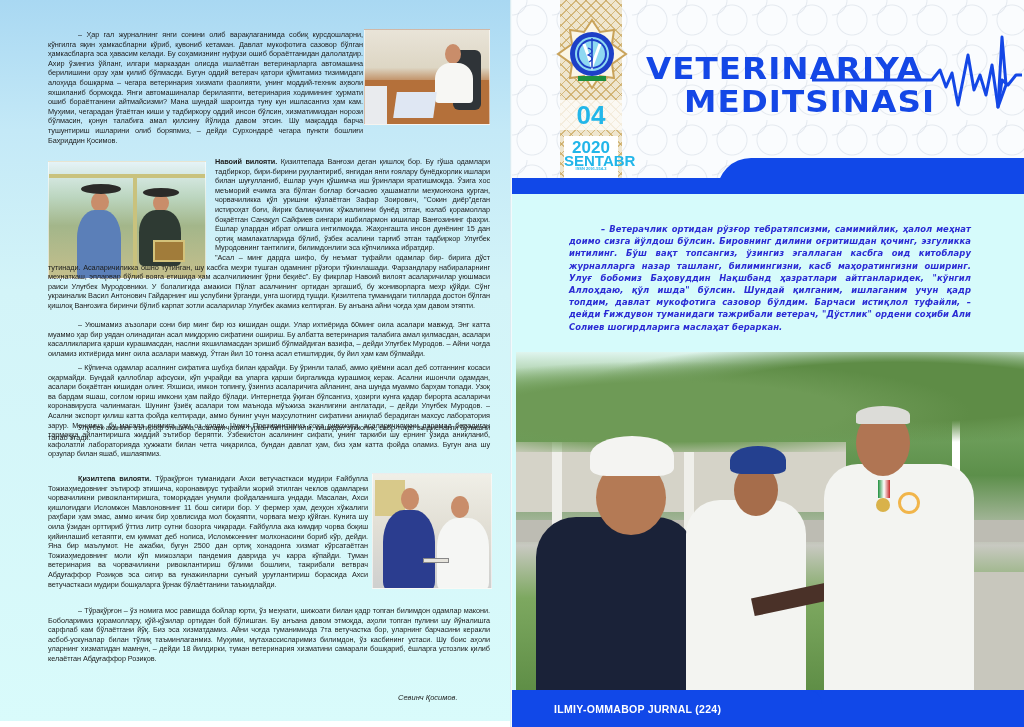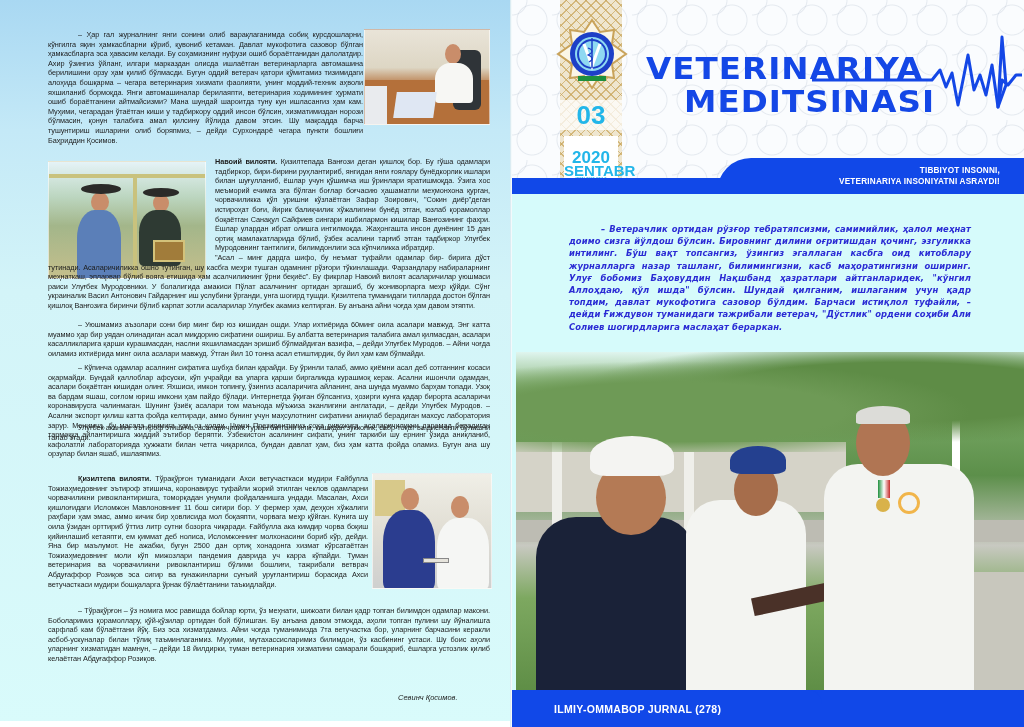--- a/index.html
+++ b/index.html
@@ -55,21 +55,21 @@
   }
   .issue-no {
     position:absolute; left:48px; top:100px; width:62px; text-align:center;
     font-weight:bold; font-size:26px; color:#22b6e9; background:rgba(255,255,255,0.75);
     line-height:30px;
   }
   .issue-year-box {
     position:absolute; left:52px; top:136px; width:54px; height:42px; background:#fff;
     text-align:center;
   }
-  .issue-year { font-weight:bold; font-size:17px; color:#22b6e9; line-height:17px; display:block; margin-top:13px; }
+  .issue-year { font-weight:bold; font-size:17px; color:#22b6e9; line-height:17px; display:block; margin-top:3px; }
   .issue-month { font-weight:bold; font-size:15px; color:#22b6e9; line-height:10px; display:block; }
   .issn { font-weight:bold; font-size:4px; color:#22b6e9; line-height:6px; display:block; }
 
   .title-line {
     position:absolute; left:134px; font-family:"DejaVu Sans", sans-serif; font-weight:bold;
     color:#1447e6; letter-spacing:1px; transform: scaleX(1.05); transform-origin:left;
   }
   .title-1 { top:50px; font-size:31px; }
   .title-2 { top:83px; font-size:31px; left:172px; }
   .ecg { position:absolute; left:300px; top:35px; width:210px; height:80px; }
@@ -206,41 +206,37 @@
     <polygon points="36,2 44,14 58,12 56,26 70,36 56,46 58,60 44,58 36,70 28,58 14,60 16,46 2,36 16,26 14,12 28,14" fill="#fbf6e6" stroke="#c9a35a" stroke-width="2"></polygon>
     <circle cx="36" cy="36" r="22" fill="#1d3fc7"></circle>
     <circle cx="36" cy="36" r="17" fill="#8fd9f2"></circle>
     <circle cx="36" cy="36" r="14" fill="none" stroke="#1d3fc7" stroke-width="2"></circle>
     <path d="M28 26 L36 48 L44 26" fill="none" stroke="#fff" stroke-width="3"></path>
     <line x1="36" y1="20" x2="36" y2="50" stroke="#1d3fc7" stroke-width="1.5"></line>
     <path d="M32 30 Q40 33 32 37 Q40 40 33 44" fill="none" stroke="#1d3fc7" stroke-width="1.2"></path>
     <rect x="22" y="58" width="28" height="5" fill="#1d8f3d"></rect>
   </svg>
 
-  <div class="issue-no">03</div>
+  <div class="issue-no">04</div>
   <div class="issue-year-box">
     <span class="issue-year">2020</span>
     <span class="issue-month">SENTABR</span>
     <span class="issn">ISSN 2091-554-3</span>
   </div>
 
   <div class="title-line title-1">VETERINARIYA</div>
   <div class="title-line title-2">MEDITSINASI</div>
 
   <svg class="ecg" viewBox="0 0 210 80">
     <polyline points="0,45 120,45 128,35 134,52 140,38 146,70 156,20 162,55 168,40 174,60 180,30 186,72 190,45 196,50 204,40 210,40" fill="none" stroke="#1447e6" stroke-width="3" stroke-linejoin="round"></polyline>
     <polygon points="186,72 190,2 194,50" fill="none" stroke="#1447e6" stroke-width="3" stroke-linejoin="round"></polygon>
   </svg>
 
   <div class="slogan-tab"></div>
   <div class="slogan-band-low"></div>
-  <div class="slogan">
-    <div>TIBBIYOT INSONNI,</div>
-    <div>VETERINARIYA INSONIYATNI ASRAYDI!</div>
-  </div>
 
   <div class="quote">
     <span class="indent"></span><span>– Ветерачлик ортидан рўзғор тебратяпсизми, самимийлик, ҳалол меҳнат доимо сизга йўлдош бўлсин. Бировнинг дилини оғритишдан қочинг, эзгуликка интилинг. Бўш вақт топсангиз, ўзингиз эгаллаган касбга оид китоблару журналларга назар ташланг, билимингизни, касб маҳоратингизни оширинг. Улуғ бобомиз Баҳовуддин Нақшбанд ҳазратлари айтганларидек, "кўнгил Аллоҳдаю, қўл ишда" бўлсин. Шундай қилганим, ишлаганим учун қадр топдим, давлат мукофотига сазовор бўлдим. Барчаси истиқлол туфайли, – дейди Ғиждувон туманидаги тажрибали ветерач, "Дўстлик" ордени соҳиби Али Солиев шогирдларига маслаҳат бераркан.</span>
   </div>
 
   <div class="main-photo">
     <div class="wall"></div>
     <div class="path"></div>
     <div class="ground-right"></div>
     <div class="trunk" style="left:36px;top:90px;height:110px;"></div>
@@ -260,14 +256,14 @@
     <div class="person p-coat" style="left:308px;top:112px;width:150px;height:240px;"></div>
     <div class="head" style="left:340px;top:58px;width:54px;height:66px;background:#b07553;"></div>
     <div style="position:absolute;left:340px;top:54px;width:54px;height:18px;background:#dcdcd8;border-radius:50% 50% 10% 10%;"></div>
     <div style="position:absolute;left:362px;top:128px;width:12px;height:18px;background:linear-gradient(90deg,#1f8f3d,#fff,#c52a2a);"></div>
     <div style="position:absolute;left:360px;top:146px;width:14px;height:14px;border-radius:50%;background:#d9b24a;"></div>
     <div style="position:absolute;left:382px;top:140px;width:22px;height:22px;border-radius:50%;border:3px solid #f1b54a;"></div>
   </div>
 
   <div class="footer-band"></div>
   <div class="footer-tab"></div>
-  <div class="footer-text">ILMIY-OMMABOP JURNAL (278)</div>
+  <div class="footer-text">ILMIY-OMMABOP JURNAL (224)</div>
 </div>
 
 </body></html>

